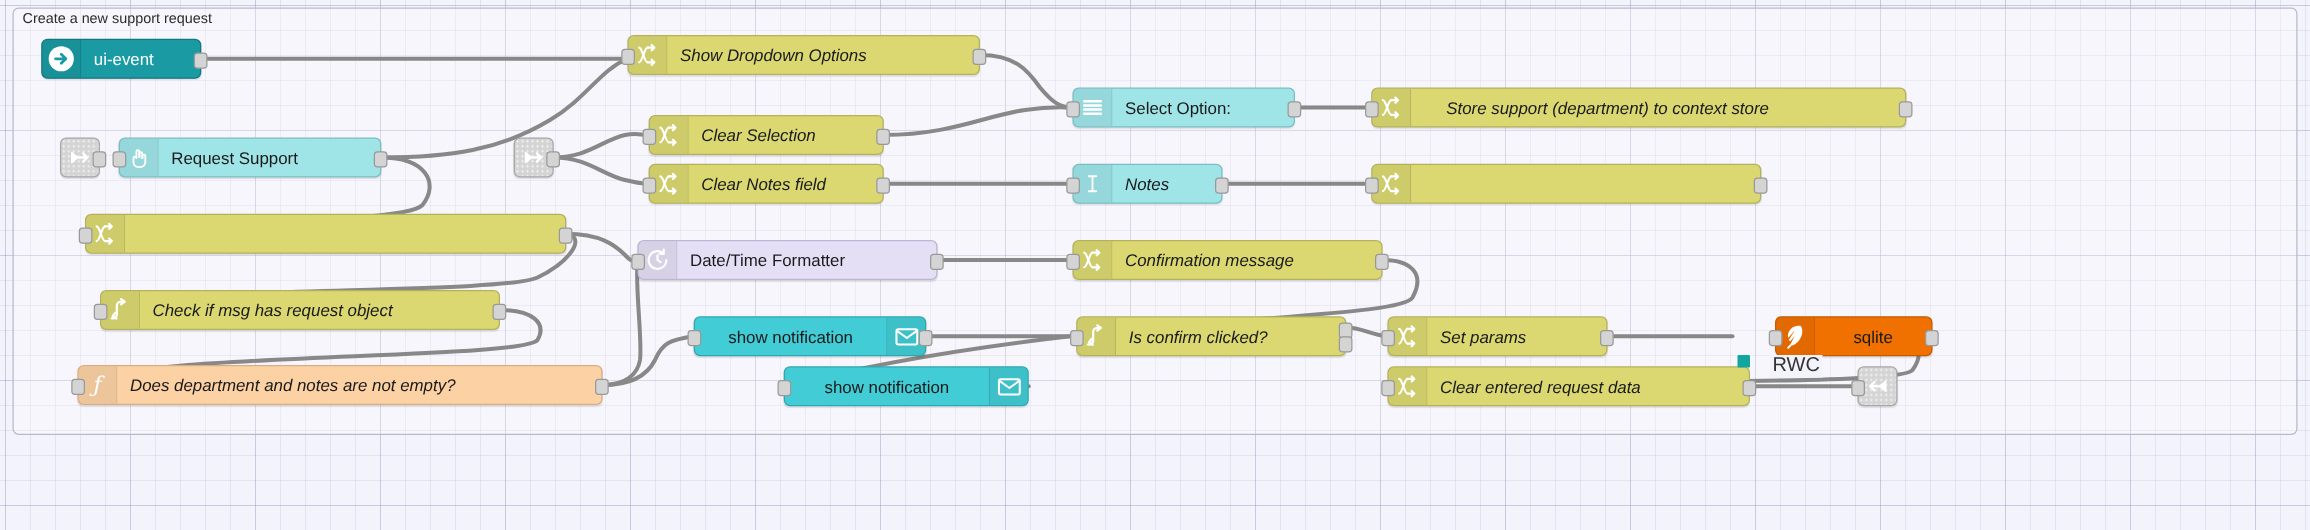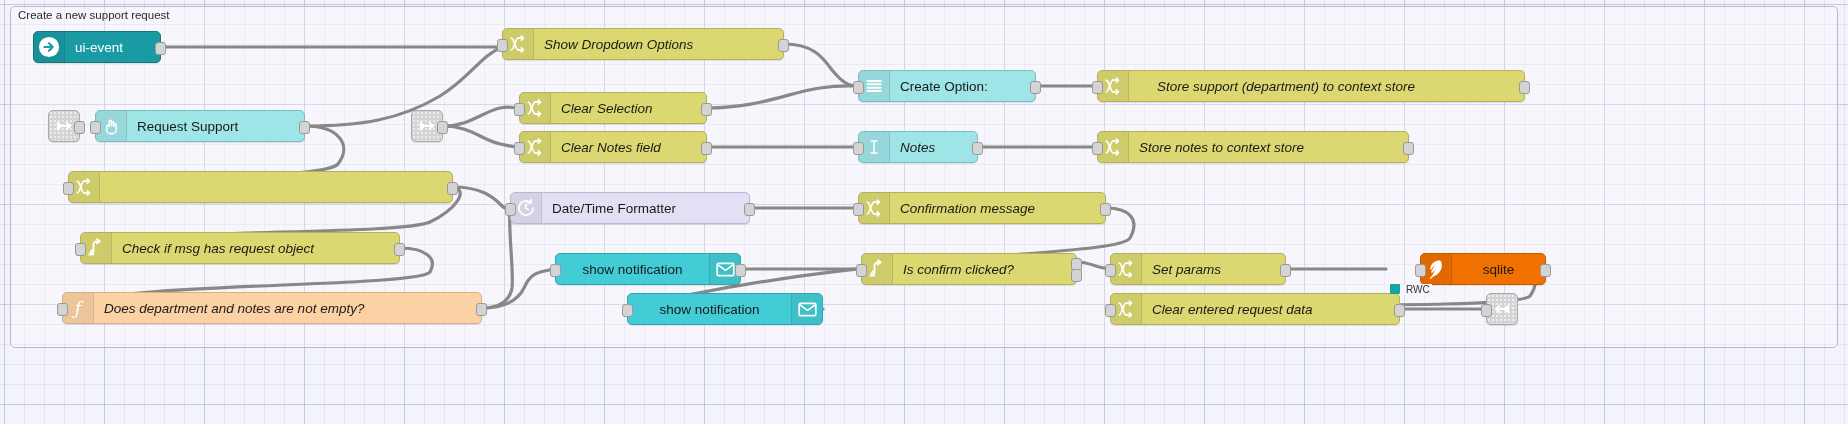--- a/index.html
+++ b/index.html
@@ -107,22 +107,22 @@
     border:1px solid #999;
     border-radius:3px;
     box-sizing:border-box;
   }
   .port.in {left:-6px;}
   .port.out{right:-6px;}
 
   
   .status{
     position:absolute;
-    display:flex;gap:4px;
-    font-size:10px;color:#333;
+    display:flex;gap:16px;
+    font-size:16px;color:#333;
     white-space:nowrap;
   }
   .status .dot{
     width:10px;height:10px;background:#12a6a0;border-radius:1px;
     background-image:radial-gradient(circle, rgba(255,255,255,.5) .5px, transparent .6px);
     background-size:2.5px 2.5px;
   }
   .status .txt{background:#f3f3fb;padding:0 2px;}
 
   svg.gi{display:block;}
@@ -250,21 +250,21 @@
         <span class="lbl italic">Clear Notes field</span>
         <span class="port in" style="top: 9.5px;"></span>
         <span class="port out" style="top: 9.5px;"></span>
       </div>
       <div class="node n-dash" style="left: 858px; top: 70px; width: 178px;">
         <span class="ico">
           <svg class="gi" width="20" height="20" viewBox="0 0 24 24" stroke="#fff" stroke-width="2.4" stroke-linecap="round">
             <path d="M4 6h16M4 10h16M4 14h16M4 18h16"></path>
           </svg>
         </span>
-        <span class="lbl">Create Option:</span>
+        <span class="lbl">Select Option:</span>
         <span class="port in" style="top: 9.5px;"></span>
         <span class="port out" style="top: 9.5px;"></span>
       </div>
       <div class="node n-dash" style="left: 858px; top: 131px; width: 120px;">
         <span class="ico">
           <svg class="gi" width="18" height="18" viewBox="0 0 24 24" fill="none" stroke="#fff" stroke-width="2" stroke-linecap="round">
             <path d="M8 4h8M8 20h8M12 4v16"></path>
           </svg>
         </span>
         <span class="lbl italic">Notes</span>
@@ -290,21 +290,20 @@
         <span class="ico">
           <svg class="gi" width="20" height="20" viewBox="0 0 24 24" fill="none" stroke="#fff" stroke-width="2.1" stroke-linecap="round" stroke-linejoin="round">
             <path d="M4 5c3 0 5 14 8 14"></path>
             <path d="M4 19c3 0 5-14 8-14"></path>
             <path d="M12 5h6"></path>
             <path d="M16 2.5 18.5 5 16 7.5"></path>
             <path d="M12 19h6"></path>
             <path d="M16 16.5 18.5 19 16 21.5"></path>
           </svg>
         </span>
-        <span class="lbl italic">Store notes to context store</span>
         <span class="port in" style="top: 9.5px;"></span>
         <span class="port out" style="top: 9.5px;"></span>
       </div>
       <div class="node n-change" style="left: 68px; top: 171px; width: 385px;">
         <span class="ico">
           <svg class="gi" width="20" height="20" viewBox="0 0 24 24" fill="none" stroke="#fff" stroke-width="2.1" stroke-linecap="round" stroke-linejoin="round">
             <path d="M4 5c3 0 5 14 8 14"></path>
             <path d="M4 19c3 0 5-14 8-14"></path>
             <path d="M12 5h6"></path>
             <path d="M16 2.5 18.5 5 16 7.5"></path>

